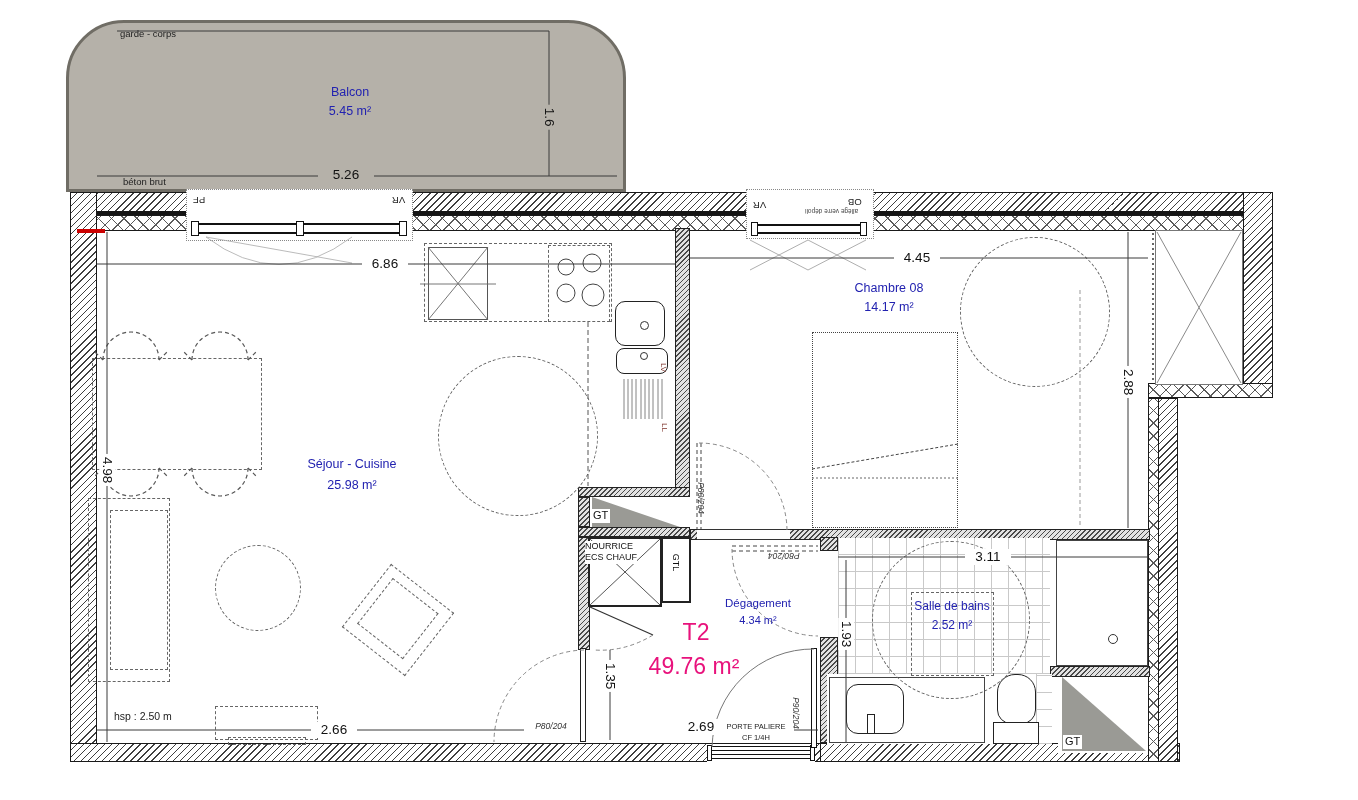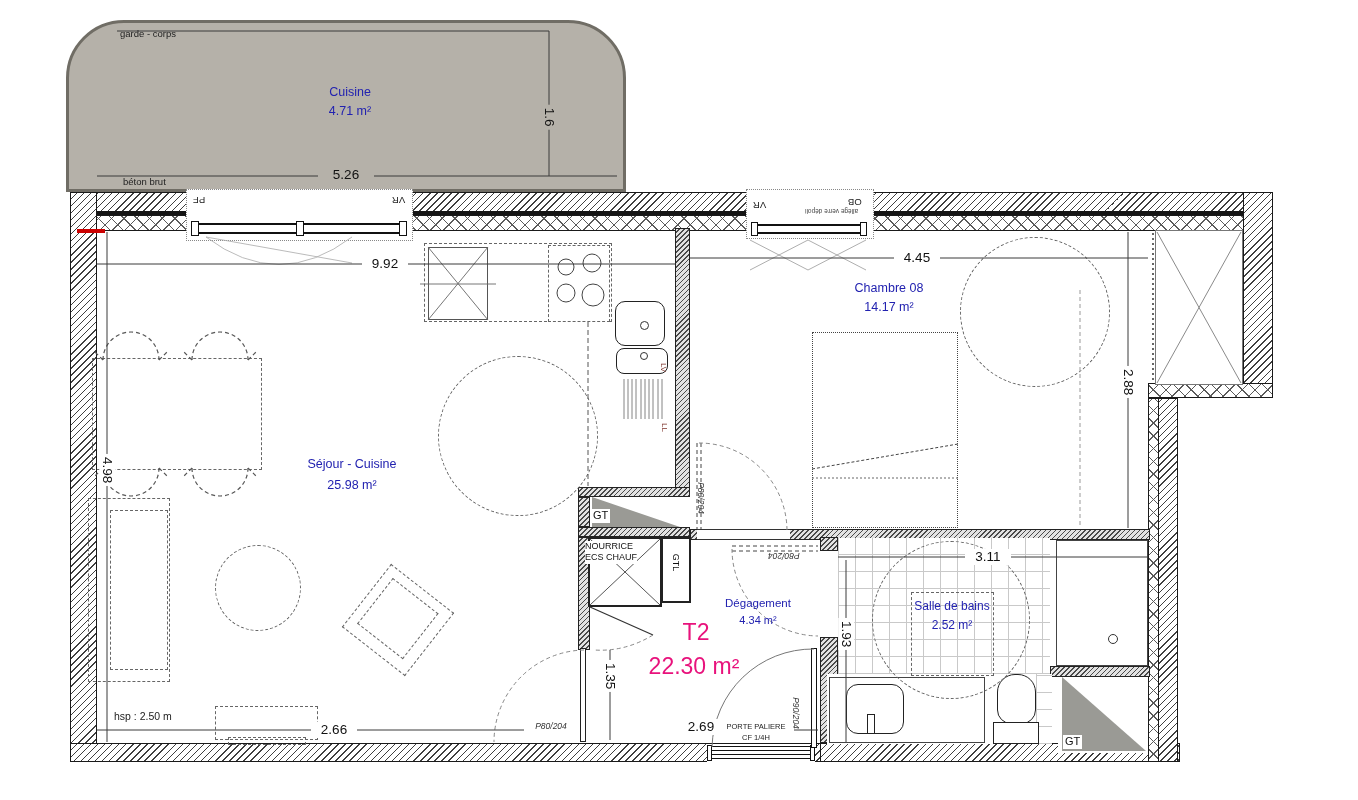--- a/index.html
+++ b/index.html
@@ -184,22 +184,22 @@
         <path d="M1128,232 V528"></path>
       <path d="M838,557 H1148"></path>
         <path d="M846,560 V742"></path>
       <path d="M610,650 V740"></path>
         <path d="M688,730 H818"></path>
         <path d="M97,730 H578"></path>
     </g>
   </svg>
 
   <div class="abs note" style="left:120px;top:28px">garde - corps</div>
-  <div class="abs lbl" style="left:285px;top:86px;width:130px">Cuisine</div>
-  <div class="abs lbl" style="left:285px;top:105px;width:130px">4.71 m²</div>
+  <div class="abs lbl" style="left:285px;top:86px;width:130px">Balcon</div>
+  <div class="abs lbl" style="left:285px;top:105px;width:130px">5.45 m²</div>
   <div class="abs note" style="left:123px;top:176px">béton brut</div>
   <div class="abs dim dimb" style="left:318px;top:167px;width:56px">5.26</div>
   <div class="vw" style="left:538px;top:97px;width:22px;height:40px">
     <span class="rot90 dim dimb">1.6</span>
     </div>
 
   <div class="vw" style="left:189px;top:194px;width:20px;height:13px">
     <span class="rot180 note">PF</span>
     </div>
   <div class="vw" style="left:389px;top:194px;width:20px;height:13px">
@@ -208,21 +208,21 @@
   <div class="vw" style="left:750px;top:199px;width:20px;height:13px">
     <span class="rot180 note">VR</span>
     </div>
   <div class="vw" style="left:845px;top:196px;width:20px;height:13px">
     <span class="rot180 note">OB</span>
     </div>
   <div class="vw" style="left:793px;top:206px;width:78px;height:10px">
     <span class="rot180" style="font-size:6.5px;color:#444">allège verre dépoli</span>
     </div>
 
-  <div class="abs dim" style="left:362px;top:256px;width:46px">9.92</div>
+  <div class="abs dim" style="left:362px;top:256px;width:46px">6.86</div>
   <div class="abs lbl" style="left:282px;top:458px;width:140px">Séjour - Cuisine</div>
   <div class="abs lbl" style="left:282px;top:479px;width:140px">25.98 m²</div>
   <div class="vw" style="left:96px;top:450px;width:22px;height:40px">
     <span class="rot90 dim">4.98</span>
     </div>
   <div class="abs note" style="left:114px;top:710px;font-size:10.5px">hsp : 2.50 m</div>
   <div class="abs dim" style="left:311px;top:722px;width:46px">2.66</div>
   <div class="abs tiny" style="left:524px;top:721px;width:54px;text-align:center;background:#fff">P80/204</div>
   <div class="vw" style="left:599px;top:657px;width:22px;height:38px">
     <span class="rot90 dim">1.35</span>
@@ -248,21 +248,21 @@
   <div class="vw" style="left:655px;top:358px;width:18px;height:18px">
     <span class="rot90" style="font-size:8px;color:#7c3128">LV</span>
     </div>
   <div class="vw" style="left:655px;top:418px;width:18px;height:18px">
     <span class="rot90" style="font-size:8px;color:#7c3128">LL</span>
     </div>
 
   <div class="abs lbl" style="left:712px;top:597px;width:92px;font-size:11.5px">Dégagement</div>
   <div class="abs lbl" style="left:712px;top:614px;width:92px;font-size:11px">4.34 m²</div>
   <div class="abs unitlbl" style="left:669px;top:621px;width:54px">T2</div>
-  <div class="abs unitlbl" style="left:638px;top:655px;width:112px">22.30 m²</div>
+  <div class="abs unitlbl" style="left:638px;top:655px;width:112px">49.76 m²</div>
   <div class="vw" style="left:752px;top:549px;width:64px;height:13px">
     <span class="rot180 tiny">P80/204</span>
     </div>
 
   <div class="abs dim" style="left:679px;top:719px;width:44px">2.69</div>
   <div class="abs" style="left:718px;top:722px;width:76px;text-align:center;background:#fff;font-size:7.5px;color:#222;line-height:1.4">
     <span>PORTE PALIERE</span><br>
     <span>CF 1/4H</span></div>
   <div class="vw" style="left:789px;top:682px;width:14px;height:62px">
     <span class="rot90 tiny">P90/204</span>

